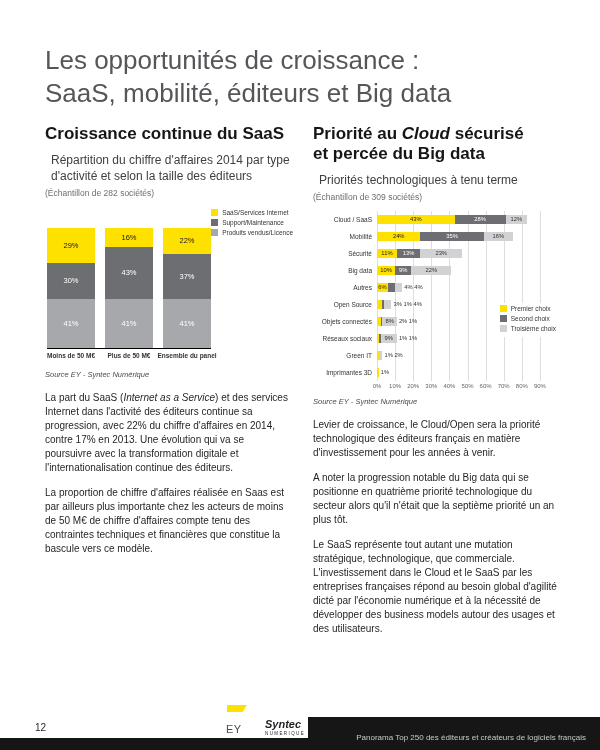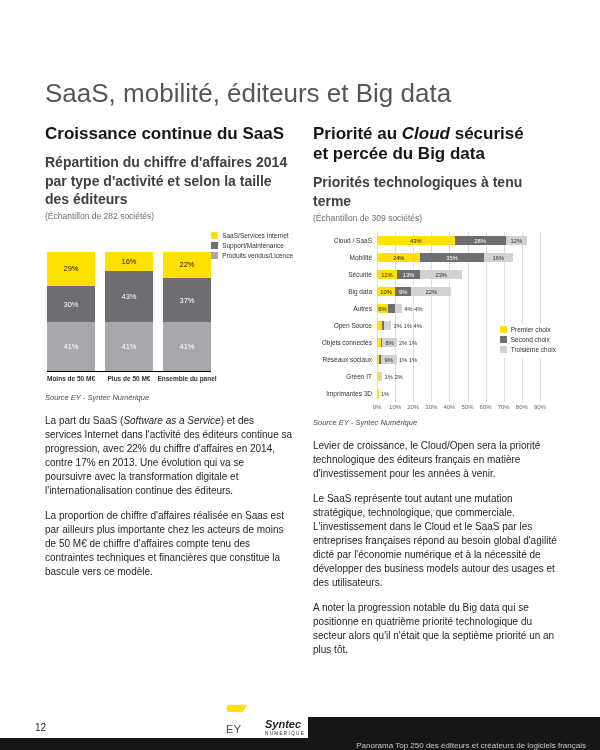--- a/index.html
+++ b/index.html
@@ -11,21 +11,21 @@
 
   .columns{display:flex;gap:20px;}
   .col.left{flex:0 0 248px;width:248px;}
   .col.right{flex:1;min-width:0;}
 
   .section-heading{font-size:17px;font-weight:700;color:#161616;margin:0 0 9px 0;line-height:1.18;}
   .col.left .section-heading{white-space:nowrap;}
   .ital{font-style:italic;}
   em{font-style:italic;}
 
-  .chart-title{font-size:14px;font-weight:700;color:#404042;line-height:1.32;margin:0 0 3px 0;}
+  .chart-title{font-size:12px;font-weight:400;color:#404042;line-height:1.32;margin:0 0 3px 6px;}
   .chart-sample{font-size:8.5px;color:#6d6e71;margin:0 0 9px 0;}
   .source{font-size:7.5px;font-style:italic;color:#4a4a4a;margin:5px 0 12px 0;}
 
   
   .legend-item{display:flex;align-items:center;margin-bottom:3px;}
   .swatch{width:7px;height:7px;margin-right:4px;flex:0 0 7px;}
   .legend-label{font-size:6.5px;color:#333;white-space:nowrap;}
 
   
   .v-chart{position:relative;height:158px;}
@@ -49,37 +49,37 @@
   .h-extra{font-size:5.8px;color:#333;margin-left:2px;white-space:nowrap;}
   .h-axis{position:relative;height:11px;margin-left:64px;}
   .h-tick{position:absolute;top:2px;transform:translateX(-50%);font-size:6px;color:#666;}
   .h-legend{position:absolute;right:2px;top:92px;background:#fff;padding:2px 0 2px 5px;}
 
   .paras{margin-top:10px;}
   .body-para{font-size:10px;line-height:1.4;margin:0 0 11px 0;color:#231f20;}
 
   
   .bottom-strip{position:absolute;left:0;right:0;bottom:0;height:12px;background:#161616;}
-  .footer-banner{position:absolute;right:0;bottom:0;width:292px;height:33px;background:#161616;display:flex;align-items:flex-end;justify-content:flex-end;padding:7px 14px 0 0;box-sizing:border-box;}
+  .footer-banner{position:absolute;right:0;bottom:0;width:292px;height:33px;background:#161616;display:flex;align-items:center;justify-content:flex-end;padding:7px 14px 0 0;box-sizing:border-box;}
   .footer-banner span{font-size:8px;color:#c9c9c9;}
   .page-num{position:absolute;left:35px;bottom:17px;font-size:10px;color:#231f20;}
   .ey-logo{position:absolute;left:226px;bottom:15px;}
   .ey-beam{width:20px;height:7px;background:#ffe100;clip-path:polygon(0 0,100% 0,78% 100%,0 100%);margin-left:1px;}
   .ey-text{font-size:11px;font-weight:400;color:#4c4c4e;letter-spacing:.5px;line-height:1;margin-top:12px;}
   .syntec-logo{position:absolute;left:265px;bottom:14px;}
   .syntec-main{font-size:11px;font-weight:800;font-style:italic;color:#1f1f24;line-height:1;}
   .syntec-sub{font-size:4.5px;letter-spacing:1.4px;color:#1f1f24;margin-top:1px;}
 </style>
 </head>
 <body>
 
 <div class="page">
   <div class="content">
 
-    <h1 class="main-title"><br><span>SaaS, mobilité, éditeurs et Big data</span></h1>
+    <h1 class="main-title"><span>Les opportunités de croissance :</span><br><span>SaaS, mobilité, éditeurs et Big data</span></h1>
 
     <div class="columns">
 
       <div class="col left">
         <h2 class="section-heading">Croissance continue du SaaS</h2>
         <div class="chart-title">Répartition du chiffre d'affaires 2014 par type d'activité et selon la taille des éditeurs</div>
         <div class="chart-sample">(Échantillon de 282 sociétés)</div>
 
         <div class="v-chart">
           <div class="v-legend" id="v-legend">
@@ -131,21 +131,21 @@
                 <div class="v-seg" style="height: 49.2px; background: rgb(166, 168, 171);">
                   <span class="v-seg-label" style="color: rgb(255, 255, 255);">41%</span>
                 </div>
                 <div class="v-cat">Ensemble du panel</div>
               </div>
             </div>
         </div>
 
         <div class="source">Source EY - Syntec Numérique</div>
         <div class="paras" id="left-paras">
-            <p class="body-para"><span>La part du SaaS (</span><span class="ital">Software as a Service</span><span>) et des services Internet dans l'activité des éditeurs continue sa progression, avec 22% du chiffre d'affaires en 2014, contre 17% en 2013. Une évolution qui va se poursuivre avec la transformation digitale et l'internationalisation continue des éditeurs.</span></p>
+            <p class="body-para"><span>La part du SaaS (</span><span class="ital">Internet as a Service</span><span>) et des services Internet dans l'activité des éditeurs continue sa progression, avec 22% du chiffre d'affaires en 2014, contre 17% en 2013. Une évolution qui va se poursuivre avec la transformation digitale et l'internationalisation continue des éditeurs.</span></p>
             <p class="body-para"><span>La proportion de chiffre d'affaires réalisée en Saas est par ailleurs plus importante chez les acteurs de moins de 50 M€ de chiffre d'affaires compte tenu des contraintes techniques et financières que constitue la bascule vers ce modèle.</span></p>
           </div>
       </div>
 
       <div class="col right">
         <h2 class="section-heading"><span>Priorité au </span><em>Cloud</em><span> sécurisé</span><br><span>et percée du Big data</span></h2>
         <div class="chart-title">Priorités technologiques à tenu terme</div>
         <div class="chart-sample">(Échantillon de 309 sociétés)</div>
 
         <div class="h-chart">
@@ -300,22 +300,22 @@
               <div class="legend-item">
                 <span class="swatch" style="background: rgb(208, 210, 211);"></span>
                 <span class="legend-label">Troisième choix</span>
               </div>
             </div>
         </div>
 
         <div class="source">Source EY - Syntec Numérique</div>
         <div class="paras" id="right-paras">
             <p class="body-para"><span>Levier de croissance, le Cloud/Open sera la priorité technologique des éditeurs français en matière d'investissement pour les années à venir.</span></p>
+            <p class="body-para"><span>A noter la progression notable du Big data qui se positionne en quatrième priorité technologique du secteur alors qu'il n'était que la septième priorité un an plus tôt.</span></p>
             <p class="body-para"><span>Le SaaS représente tout autant une mutation stratégique, technologique, que commerciale. L'investissement dans le Cloud et le SaaS par les entreprises françaises répond au besoin global d'agilité dicté par l'économie numérique et à la nécessité de développer des business models autour des usages et des utilisateurs.</span></p>
-            <p class="body-para"><span>A noter la progression notable du Big data qui se positionne en quatrième priorité technologique du secteur alors qu'il n'était que la septième priorité un an plus tôt.</span></p>
           </div>
       </div>
 
     </div>
   </div>
 
   <span class="page-num">12</span>
 
   <div class="ey-logo">
     <div class="ey-beam"></div>

